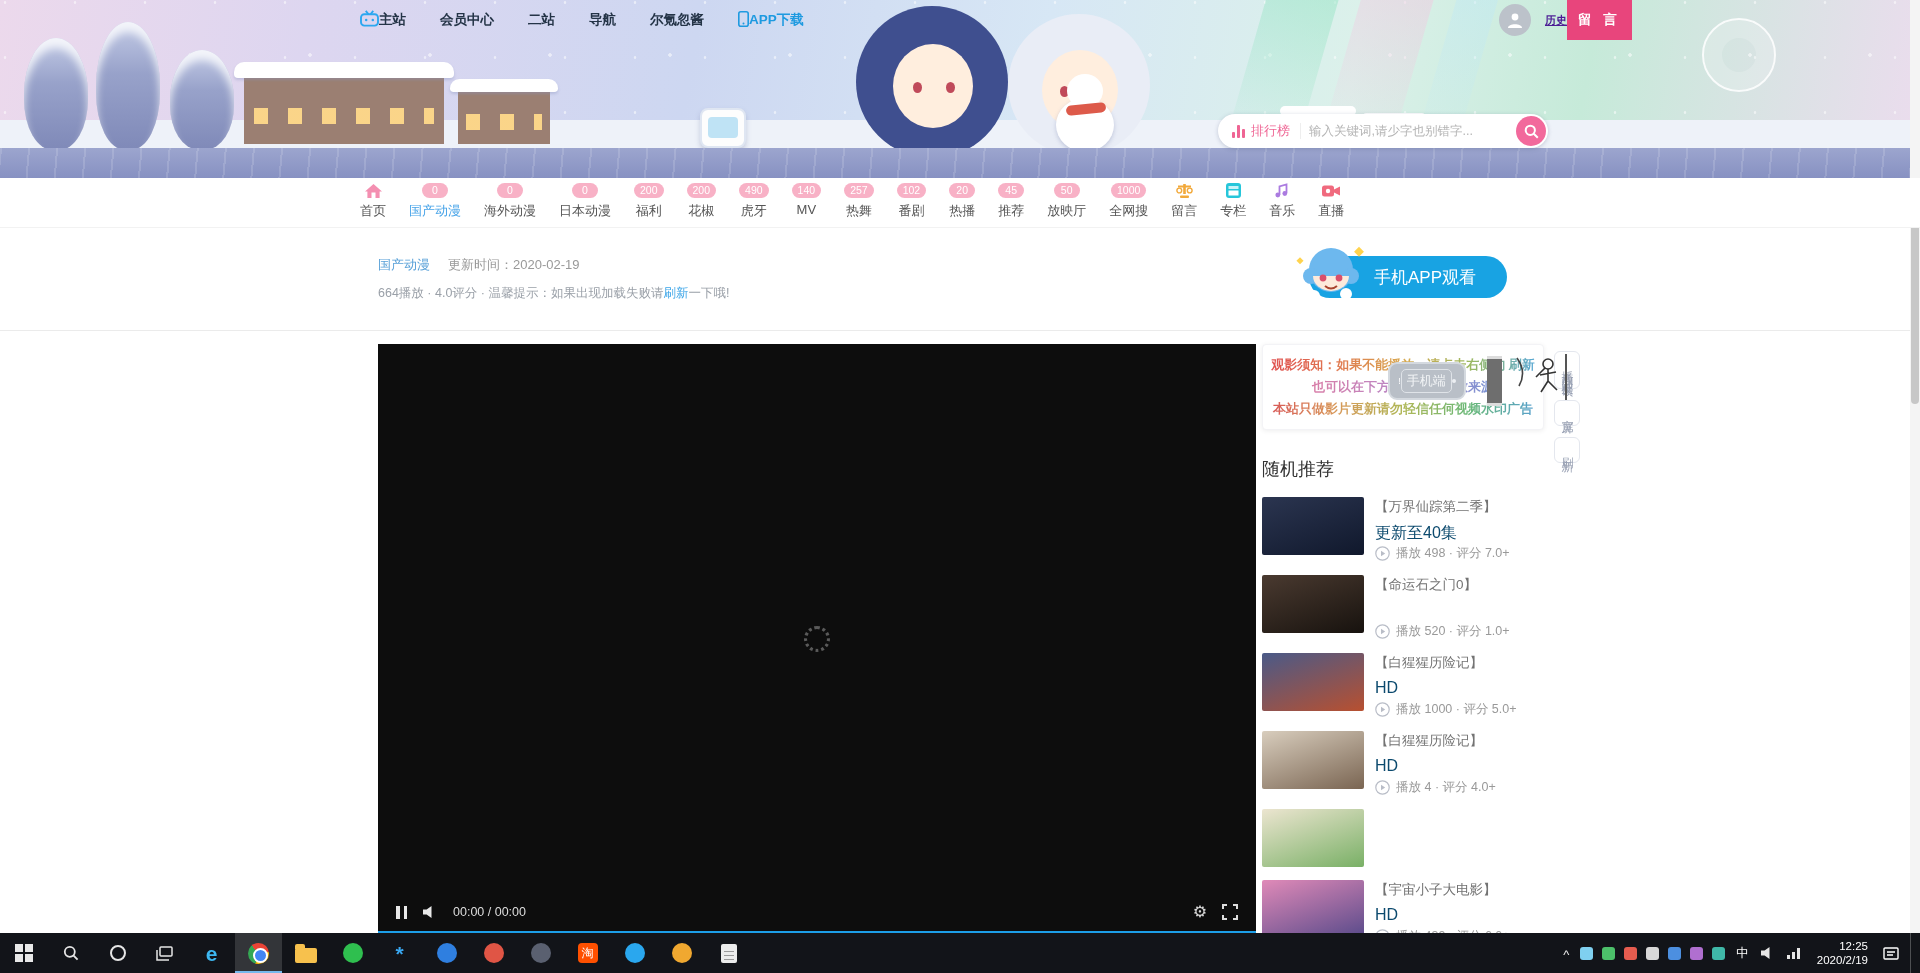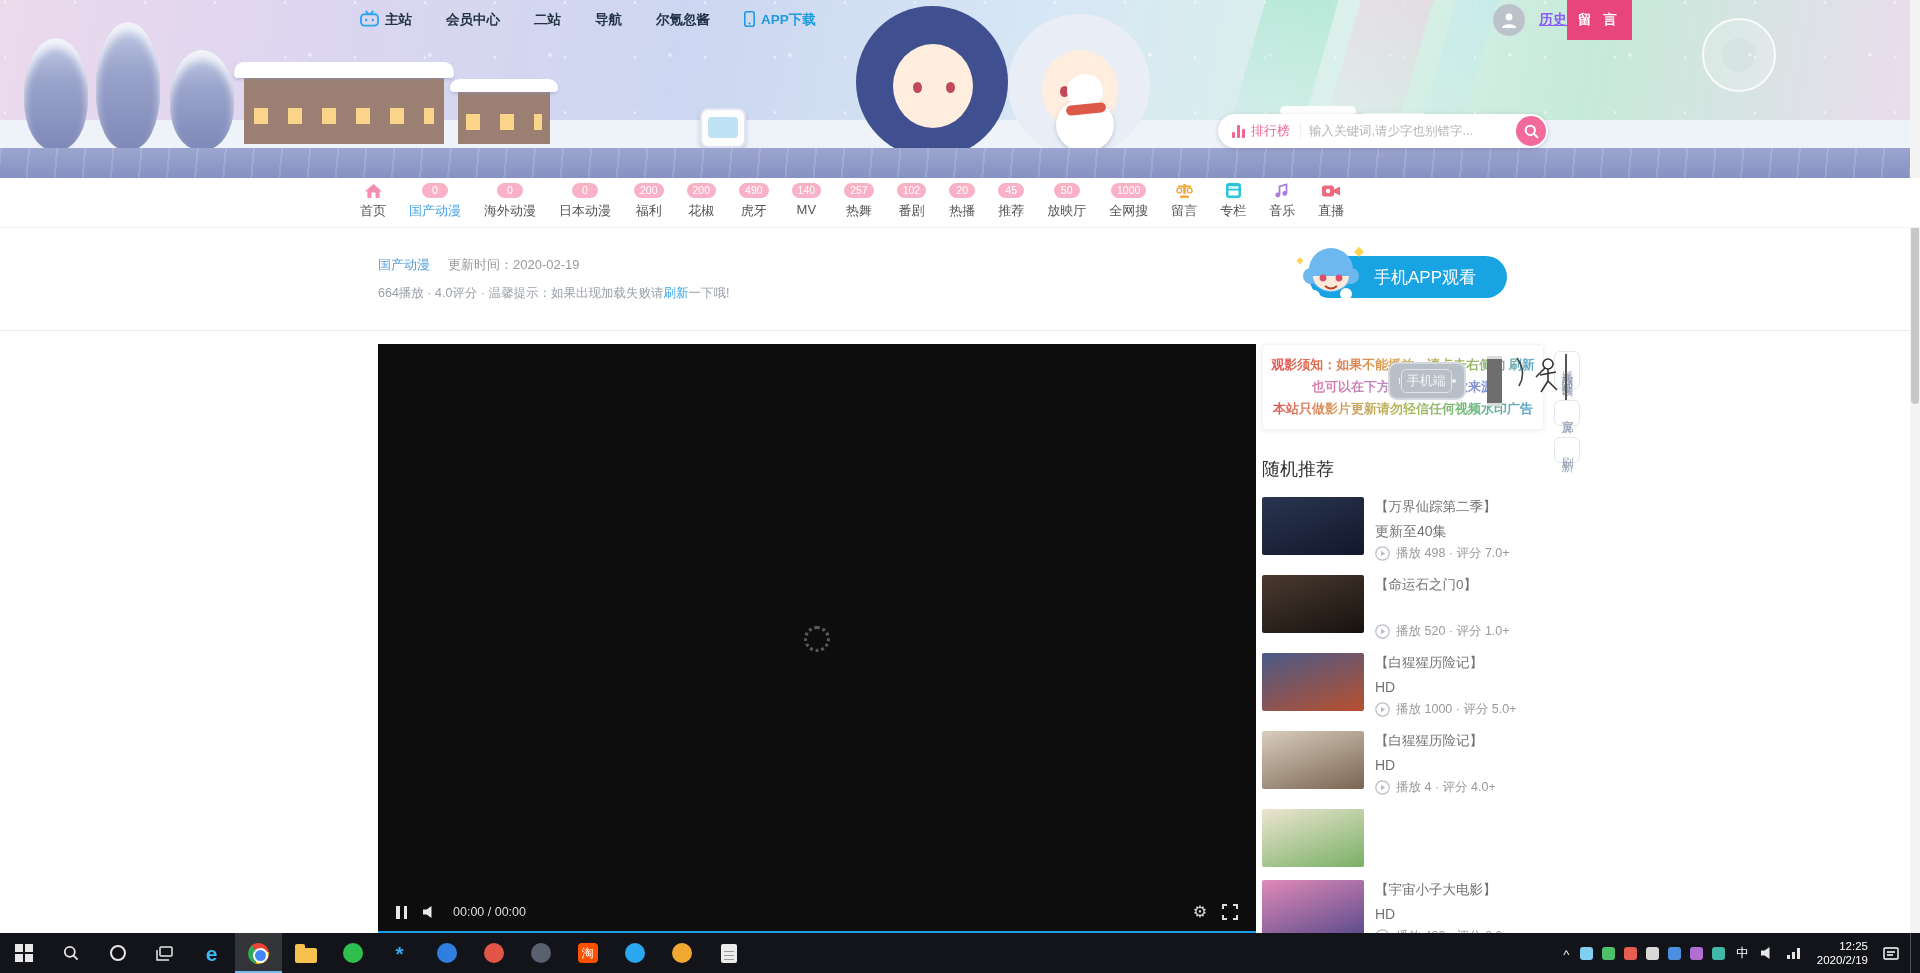--- a/index.html
+++ b/index.html
@@ -36,25 +36,25 @@
   .b-snowman-head { position:absolute; left:1067px; bottom:70px; width:36px; height:34px; border-radius:50%; background:#fff; }
   .b-scarf { position:absolute; left:1066px; bottom:64px; width:40px; height:10px; background:#dd5a4a; border-radius:5px; transform:rotate(-6deg); }
   .b-ferris { position:absolute; left:1702px; top:18px; width:74px; height:74px; border-radius:50%;
     border:2px solid rgba(255,255,255,.85); box-shadow:inset 0 0 0 18px rgba(255,255,255,.18); }
   .b-smallhouse { position:absolute; bottom:30px; background:#b59a8c; }
   .b-smallroof { position:absolute; background:#fff; border-radius:6px; }
 
   
   .topbar { position:absolute; top:0; left:0; width:1920px; height:40px; display:flex; align-items:center; z-index:5; }
   .topnav { display:flex; align-items:center; gap:34px; margin-left:360px; font-size:13.5px; color:#243447; font-weight:bold; }
-  .topnav .nav-item { display:flex; align-items:center; gap:6px; cursor:pointer;text-align:right; }
+  .topnav .nav-item { display:flex; align-items:center; cursor:pointer;text-align:right; }
   .nav-item.blue { color:#1e9ae0; }
   .top-right { position:absolute; right:353px; top:0; height:40px; display:flex; align-items:center; gap:14px; }
   .avatar { width:32px; height:32px; border-radius:50%; background:#bcc2ca; display:flex; align-items:center; justify-content:center; overflow:hidden; }
-  .history-link { font-size:14px; color:#8b5cf6; font-weight:bold;text-decoration:underline; }
+  .history-link { font-size:11px; color:#4c1d95; font-weight:bold;text-decoration:underline; }
   .msg-btn { position:absolute; right:288px; top:0; width:65px; height:40px; background:#e8457c; color:#fff;
     font-size:13.5px; letter-spacing:4px; display:flex; align-items:center; justify-content:center; font-weight:bold; z-index:6;}
 
   
   .searchbar { position:absolute; left:1218px; top:114px; width:330px; height:34px; background:#fff; border-radius:17px;
     display:flex; align-items:center; box-shadow:0 1px 4px rgba(60,70,110,.25); z-index:5; }
   .rank { display:flex; align-items:center; gap:6px; padding:0 10px 0 14px; color:#ef6594; font-size:13px; white-space:nowrap; }
   .rank-icon { display:flex; align-items:flex-end; gap:2px; height:13px; }
   .rank-icon i { display:block; width:3px; background:#ef6594; border-radius:1px; }
   .search-sep { width:1px; height:16px; background:#eee; }
@@ -111,21 +111,21 @@
   .notice { background:#fff; border:1px solid #f3f3f6; box-shadow:0 1px 5px rgba(0,0,0,.07); border-radius:4px;
     padding:9px 6px; text-align:center; font-size:13px; line-height:22px; font-weight:bold; }
   .rainbow1 { background:linear-gradient(90deg,#e05050,#e07850,#d8a84f,#9ab85f,#58a8d8); -webkit-background-clip:text; background-clip:text; color:transparent; }
   .rainbow2 { background:linear-gradient(90deg,#e87898,#b888c8,#5898d8); -webkit-background-clip:text; background-clip:text; color:transparent; }
   .rainbow3 { background:linear-gradient(90deg,#d85858,#d89858,#b0b858,#68b878,#58a0d0); -webkit-background-clip:text; background-clip:text; color:transparent; }
   .rec-heading { margin:27px 0 16px; font-size:18px; color:#333; }
   .rec-item { display:flex; gap:11px; margin-bottom:13px; cursor:pointer; }
   .rec-thumb { width:102px; height:58px; border-radius:2px; flex:none; }
   .rec-info { flex:1; min-width:0; }
   .rec-title { font-size:13.5px; color:#737373; margin:1px 0 7px; white-space:nowrap; }
-  .rec-sub { font-size:14px; color:#737373; height:15px; margin-bottom:7px; }
+  .rec-sub { font-size:16px; color:#0c4a6e; height:15px; margin-bottom:7px; }
   .rec-stats { font-size:12.5px; color:#999; display:flex; align-items:center; gap:6px; }
 
   
   .side-btns { position:absolute; left:1554px; top:351px; width:28px; display:flex; flex-direction:column; gap:11px; }
   .vbtn { writing-mode:vertical-rl; letter-spacing:3px; font-size:12px; color:#98a0b3; border:1px solid #e4e7ee;
     border-radius:6px; background:#fff; padding:9px 0; text-align:center; cursor:pointer; width:26px;
     display:flex; align-items:center; justify-content:center; }
 
   
   .scrollbar { position:absolute; right:0; top:0; width:10px; height:933px; background:#f4f4f4; }

